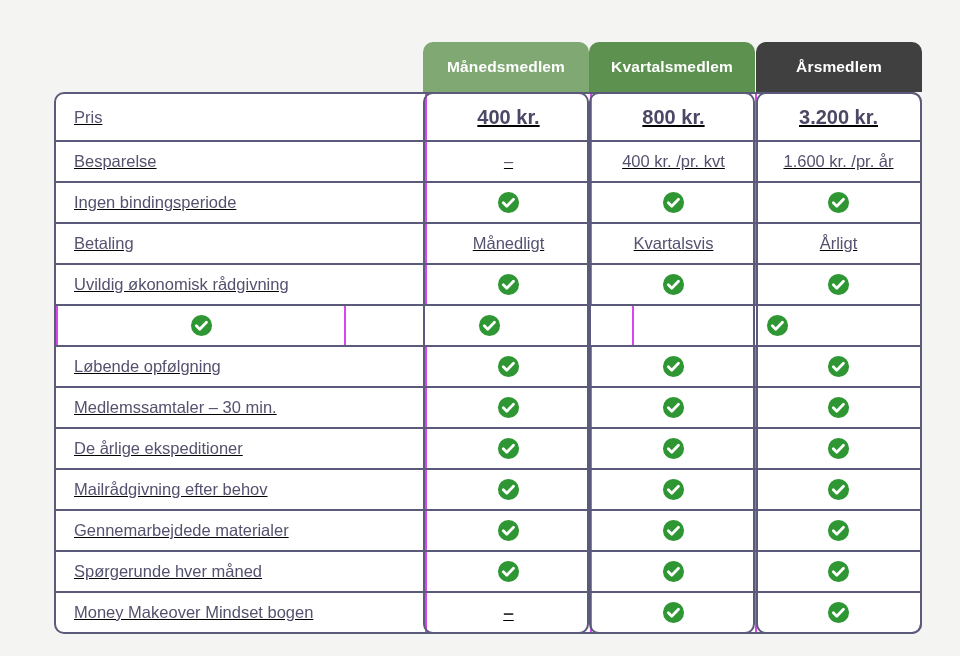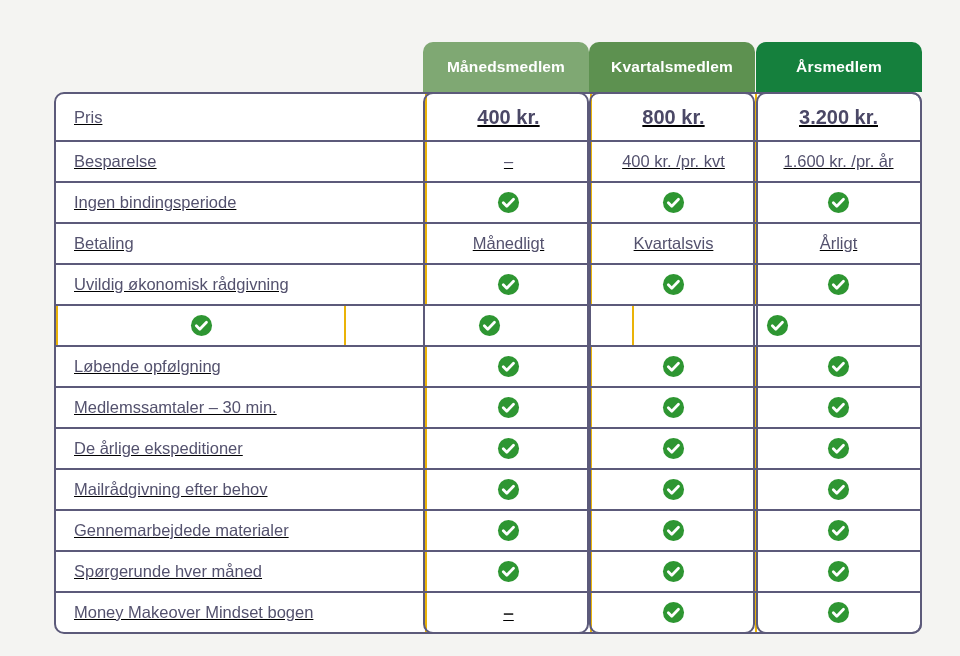--- a/index.html
+++ b/index.html
@@ -74,21 +74,21 @@
     box-sizing: border-box;
     color: #54526e;
     font-size: 16.5px;
   }
   .cell-val {
     flex: 1 1 0;
     display: flex;
     align-items: center;
     justify-content: center;
     box-sizing: border-box;
-    border-left: 2px solid #eab308;
+    border-left: 2px solid #d946ef;
     color: #54526e;
     font-size: 16.5px;
     text-align: center;
   }
   .row-price .cell-label,
   .row-price .cell-val {
     height: 46px;
   }
   .row-price .cell-val {
     font-size: 20px;
@@ -124,21 +124,21 @@
   }
 </style>
 </head>
 <body>
 
 <div id="pricing-table">
 
   <div class="header-row">
       <div class="col-header" style="left: 415px; width: 166px; background: rgb(127, 168, 115);">Månedsmedlem</div>
       <div class="col-header" style="left: 581px; width: 166px; background: rgb(93, 145, 80);">Kvartalsmedlem</div>
-      <div class="col-header" style="left: 748px; width: 166px; background: #15803d;">Årsmedlem</div>
+      <div class="col-header" style="left: 748px; width: 166px; background: #404040;">Årsmedlem</div>
     </div>
 
   <div class="table-body">
       <div class="t-row row-price">
         <div class="cell-label">Pris</div>
         <div class="cell-val">400 kr.</div>
         <div class="cell-val">800 kr.</div>
         <div class="cell-val">3.200 kr.</div>
       </div>
       <div class="t-row row-std">

